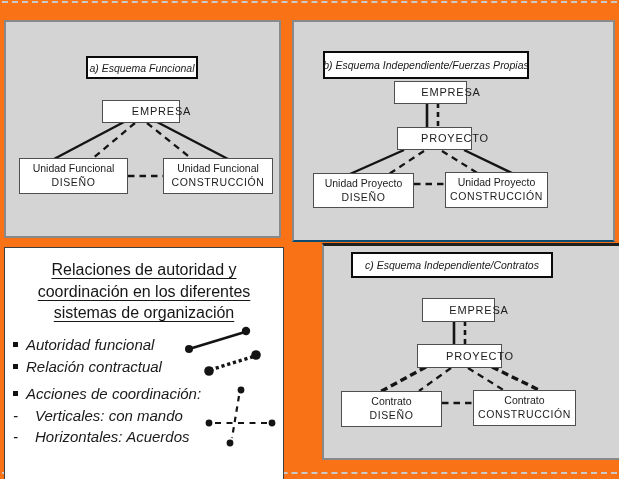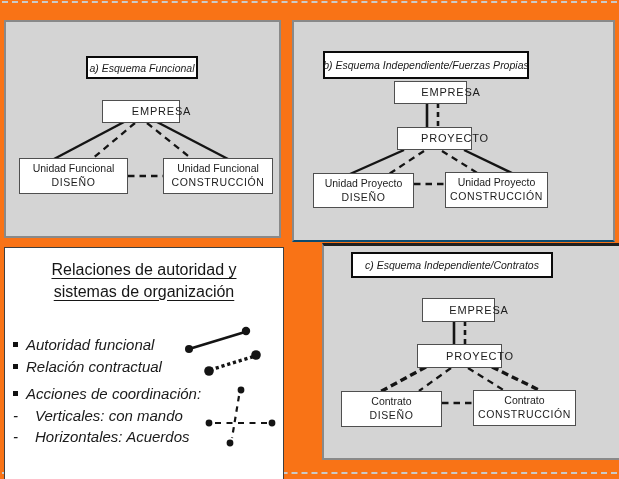--- a/index.html
+++ b/index.html
@@ -128,20 +128,21 @@
     </div>
     <div class="node" style="left:149px;top:144px;width:103px;height:36px;">
       <span>Contrato</span>
       <span class="cap">CONSTRUCCIÓN</span>
     </div>
   </div>
 
   <div id="legend-panel">
     <div class="legend-title">
       <span class="tl">Relaciones de autoridad y</span>
+      <span class="tl">coordinación en los diferentes</span>
       <span class="tl">sistemas de organización</span>
     </div>
 
     <div class="li" style="left:8px;top:88px;">
       <span class="sq"></span><span>Autoridad funcional</span>
     </div>
     <div class="li" style="left:8px;top:110px;">
       <span class="sq"></span><span>Relación contractual</span>
     </div>
     <div class="li" style="left:8px;top:137px;">

